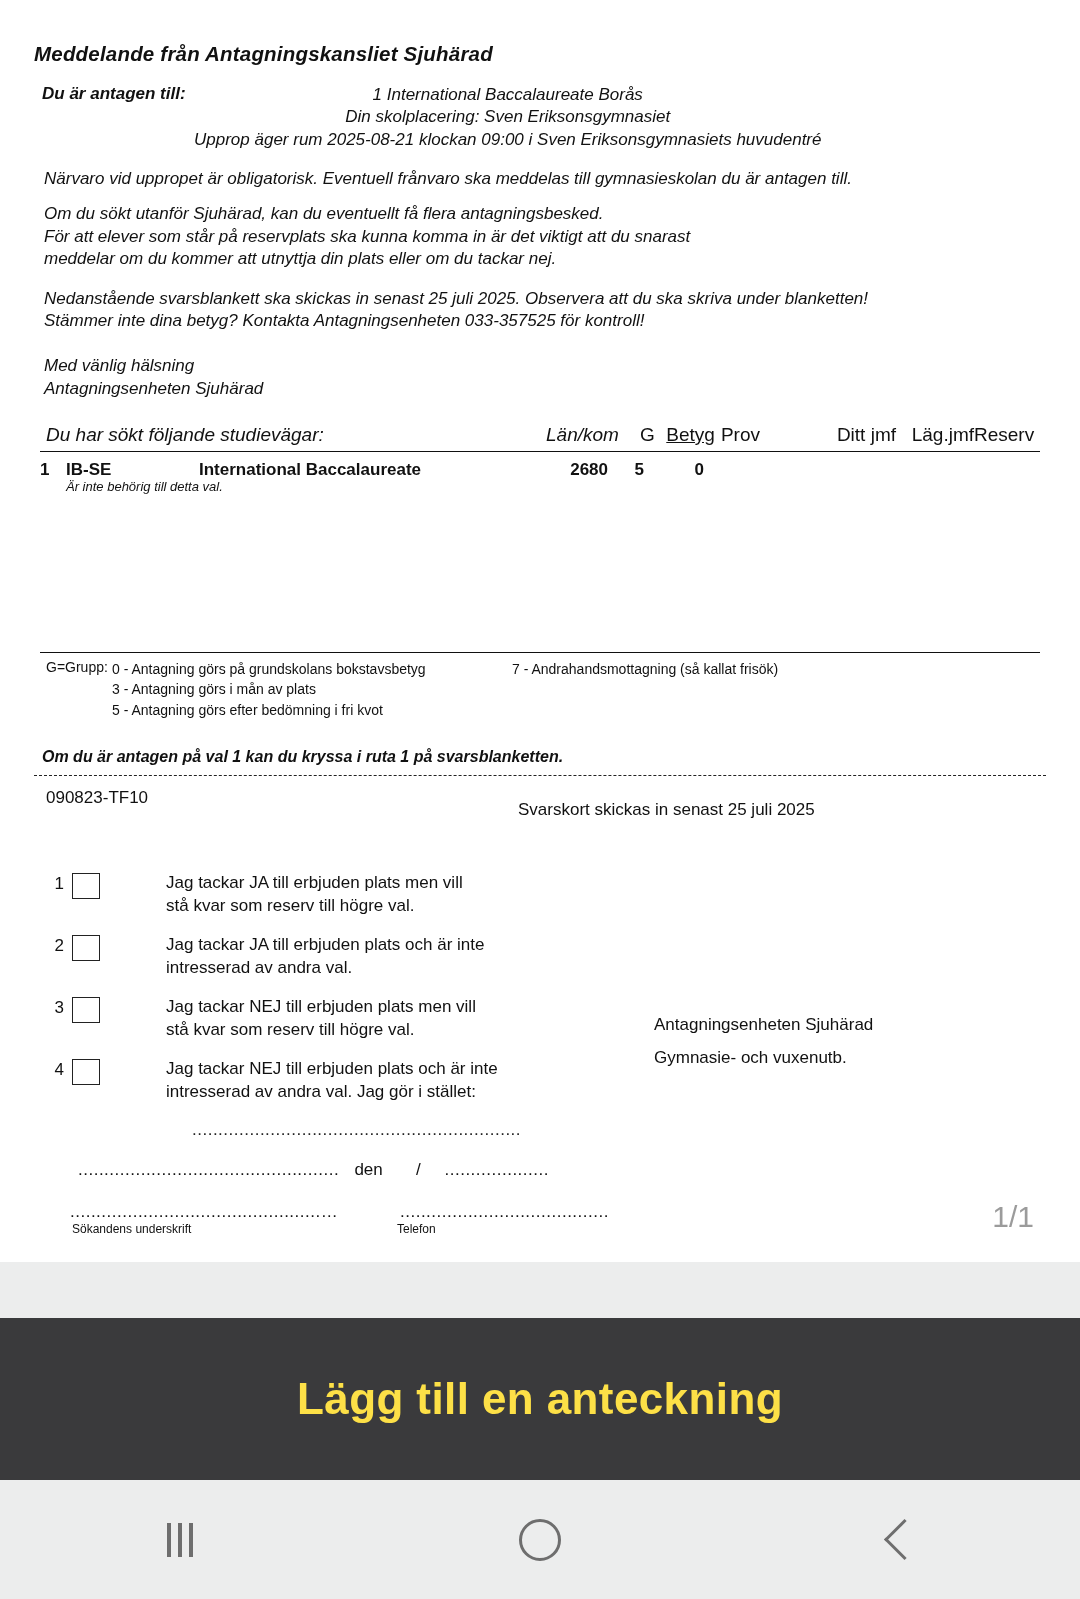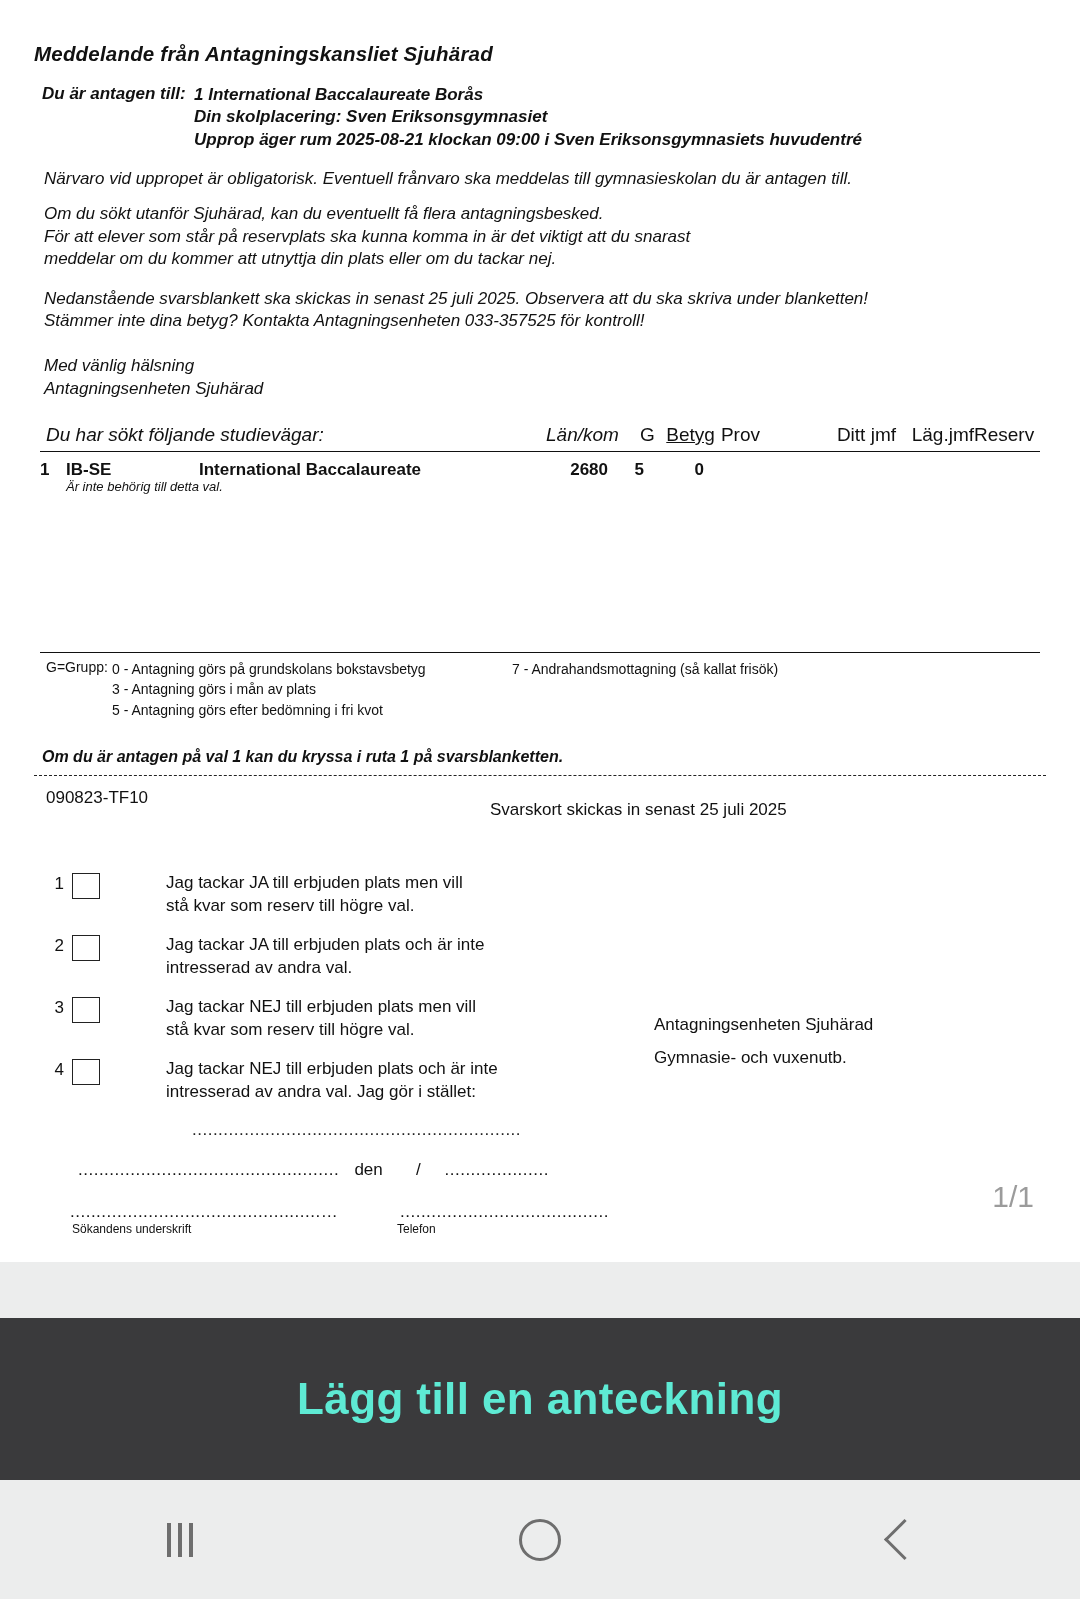--- a/index.html
+++ b/index.html
@@ -45,22 +45,23 @@
     font-style: italic;
     font-weight: bold;
     width: 160px;
     flex: 0 0 160px;
     padding-left: 8px;
     box-sizing: border-box;
   }
   .antagen-lines {
     font-size: 17px;
     font-style: italic;
-    font-weight: bold;
+    font-weight: normal;
     line-height: 1.32;
+    text-align: center;
   }
 
   .para {
     font-size: 17px;
     font-style: italic;
     line-height: 1.33;
     margin-top: 17px;
     padding-left: 10px;
   }
   .para.tight { margin-top: 12px; }
@@ -147,21 +148,21 @@
     position: relative;
     margin-top: 12px;
     padding-left: 8px;
   }
   .ref-code {
     font-size: 17px;
     padding-left: 4px;
   }
   .skick-block {
     position: absolute;
-    left: 456px;
+    left: 484px;
     top: 10px;
     font-size: 17px;
     line-height: 1.42;
   }
 
   .choices {
     margin-top: 64px;
     position: relative;
   }
   .choice {
@@ -227,39 +228,39 @@
     display: flex;
     padding-left: 30px;
     font-size: 12px;
     margin-top: 0px;
   }
   .sign-labels .col1 { flex: 0 0 325px; }
 
   .page-counter {
     position: absolute;
     right: 46px;
-    bottom: 48px;
+    bottom: 28px;
     font-size: 30px;
     color: #9b9b9b;
   }
 
   
   .gap-bar {
     height: 56px;
     background: #eceded;
   }
   .note-bar {
     height: 162px;
     background: #3a3a3c;
     display: flex;
     align-items: center;
     justify-content: center;
   }
   .note-bar-text {
-    color: #5eead4;
+    color: #fde047;
     font-size: 44px;
     font-weight: bold;
     letter-spacing: .4px;
   }
   .navbar {
     height: 119px;
     background: #eceded;
     display: flex;
     align-items: center;
     justify-content: space-around;

